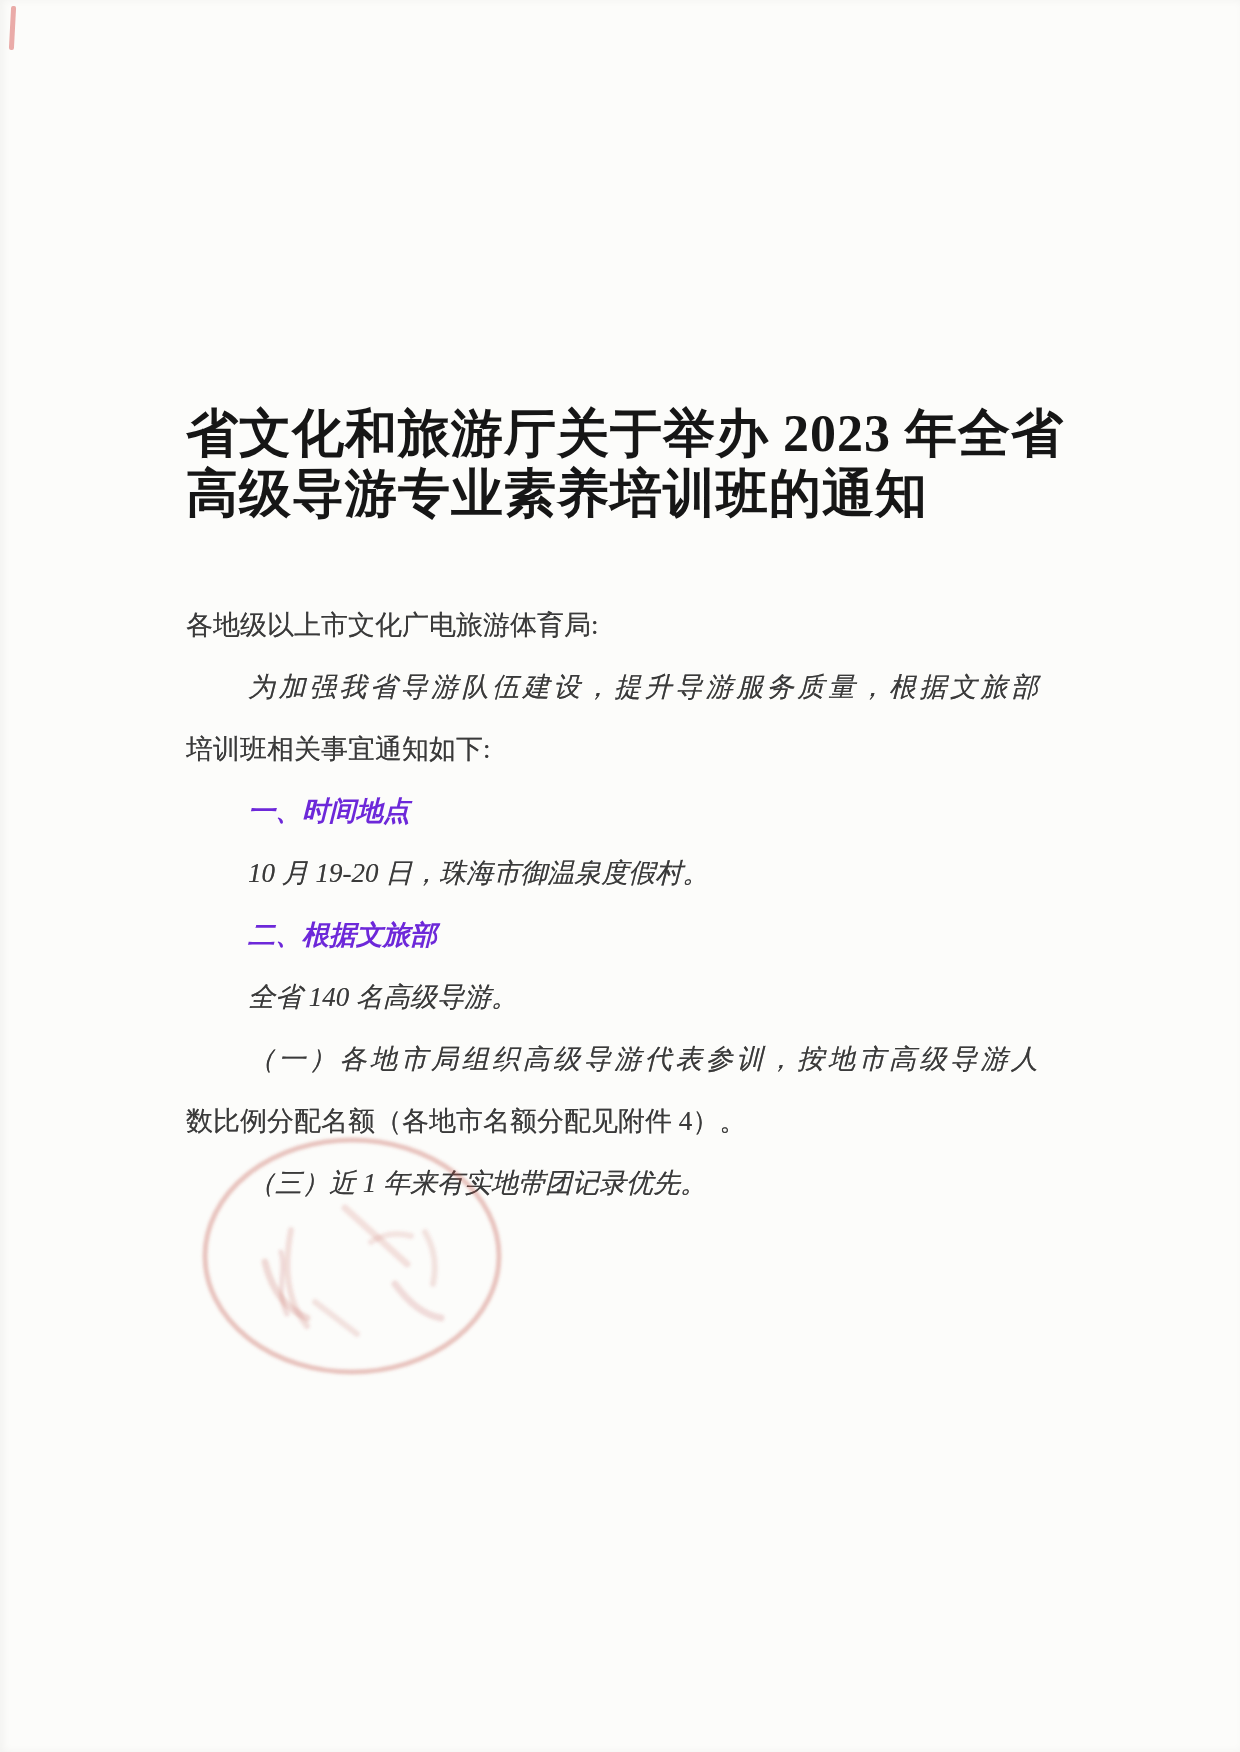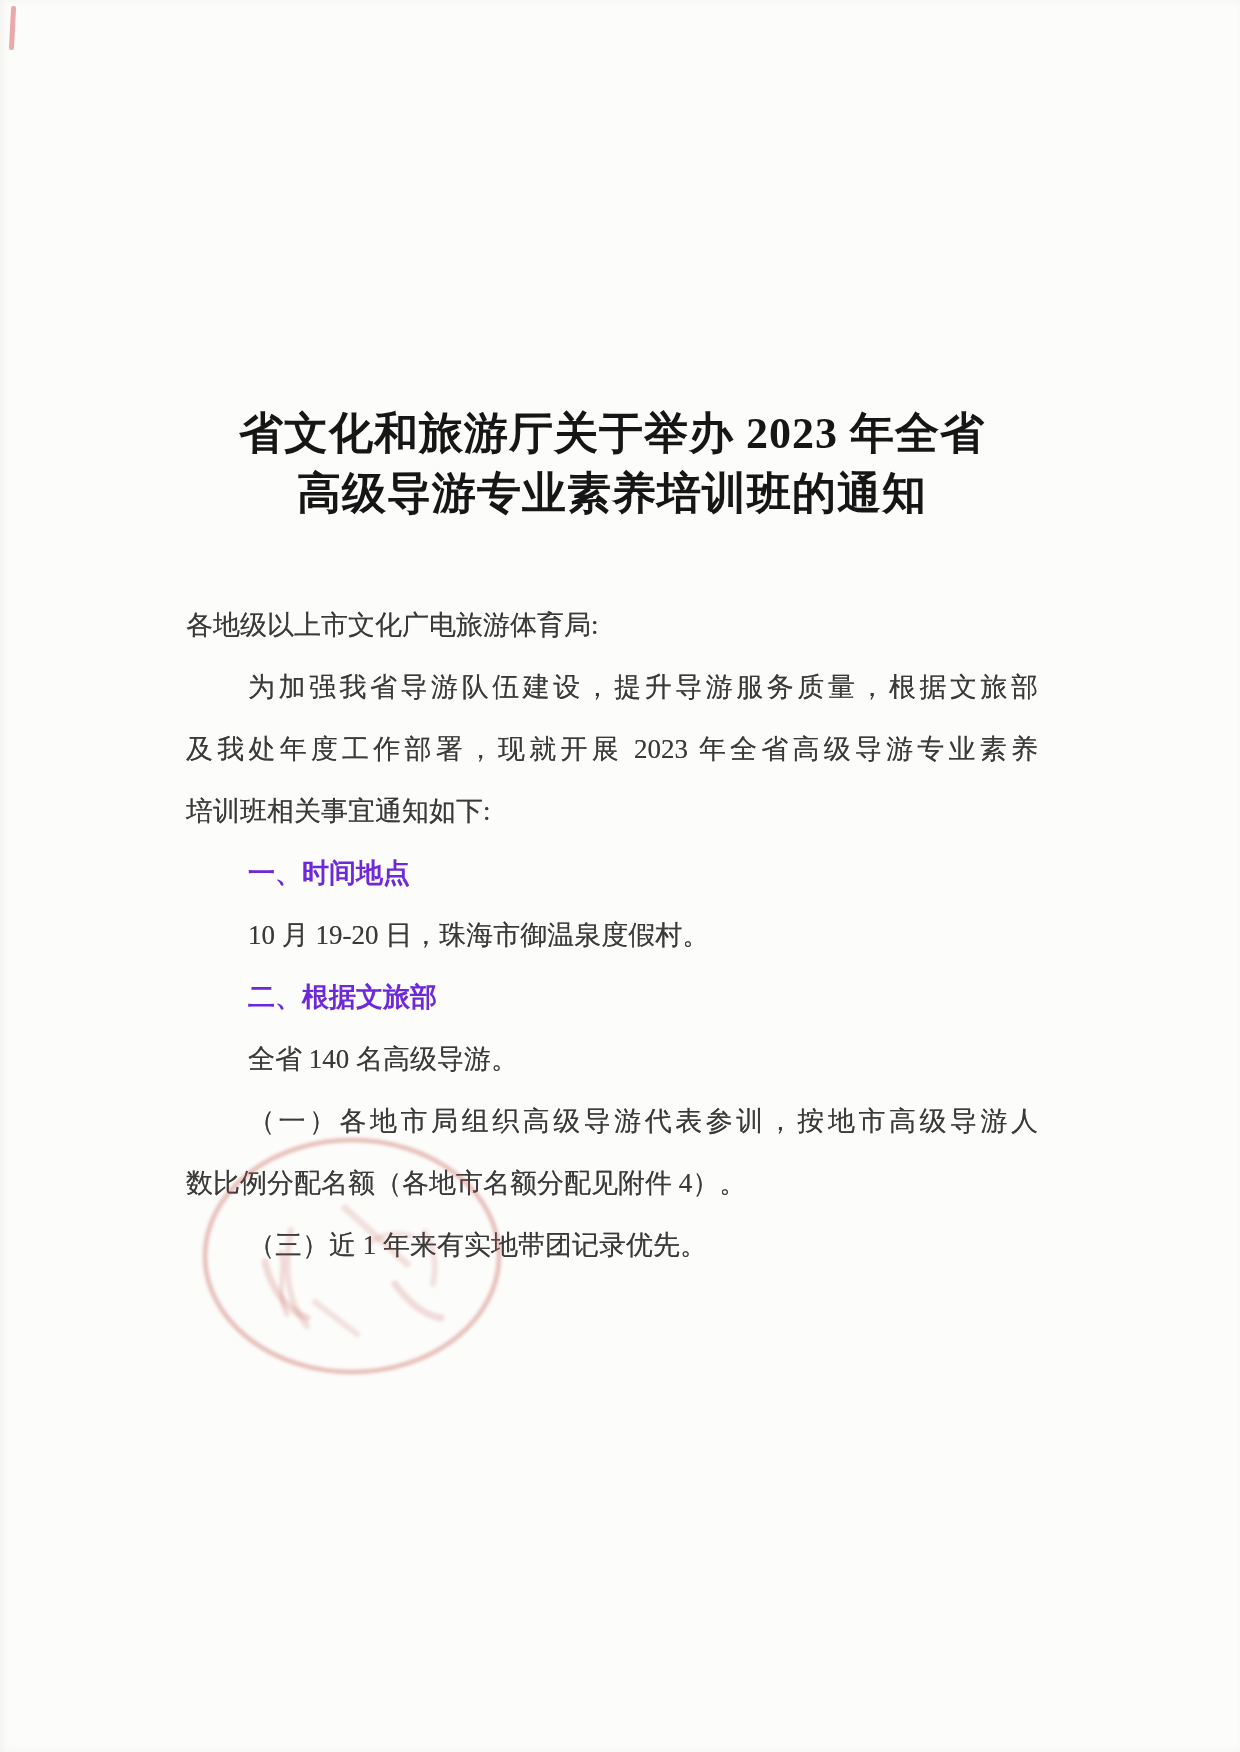--- a/index.html
+++ b/index.html
@@ -15,40 +15,39 @@
   .corner-mark {
     position:absolute; left:10px; top:6px;
     width:5px; height:44px;
     background:rgba(216,90,85,0.5);
     border-radius:2px;
     transform:rotate(3deg);
   }
   .doc-title {
     position:absolute;
     left:186px; top:404px; width:852px;
-    text-align:center;
-    font-size:44px; font-weight:bold;
+    font-size:52px; font-weight:bold;
     line-height:60px;
     color:#161616;
     letter-spacing:1px;
     white-space:nowrap;
   }
   .doc-body {
     position:absolute;
     left:186px; top:594px; width:852px;
     font-size:27px;
     color:#3a3a3a;
     text-shadow:0 0 0.5px rgba(70,70,70,0.7);
   }
   .line {
     height:62px; line-height:62px;
     white-space:nowrap;
     text-align:left;
   }
-  .line.indent { text-indent:62px; }
+  .line.indent { text-indent:62px;font-style:italic; }
   .line.fill {
     white-space:normal;
     text-align:justify;
     text-align-last:justify;
   }
   .block.heading .line {
     font-family:"Liberation Sans", sans-serif;
     font-weight:bold;
     color:#6d28d9;
     text-shadow:none;
@@ -69,21 +68,20 @@
     <div>省文化和旅游厅关于举办 2023 年全省</div>
     <div>高级导游专业素养培训班的通知</div>
   </div>
 
   <div class="doc-body">
       <div class="block salutation">
         <div class="line">各地级以上市文化广电旅游体育局:</div>
       </div>
       <div class="block paragraph">
         <div class="line indent fill">为加强我省导游队伍建设，提升导游服务质量，根据文旅部</div>
-        <div class="line fill">及我处年度工作部署，现就开展 2023 年全省高级导游专业素养</div>
         <div class="line">培训班相关事宜通知如下:</div>
       </div>
       <div class="block heading">
         <div class="line indent">一、时间地点</div>
       </div>
       <div class="block paragraph">
         <div class="line indent">10 月 19-20 日，珠海市御温泉度假村。</div>
       </div>
       <div class="block heading">
         <div class="line indent">二、根据文旅部</div>

